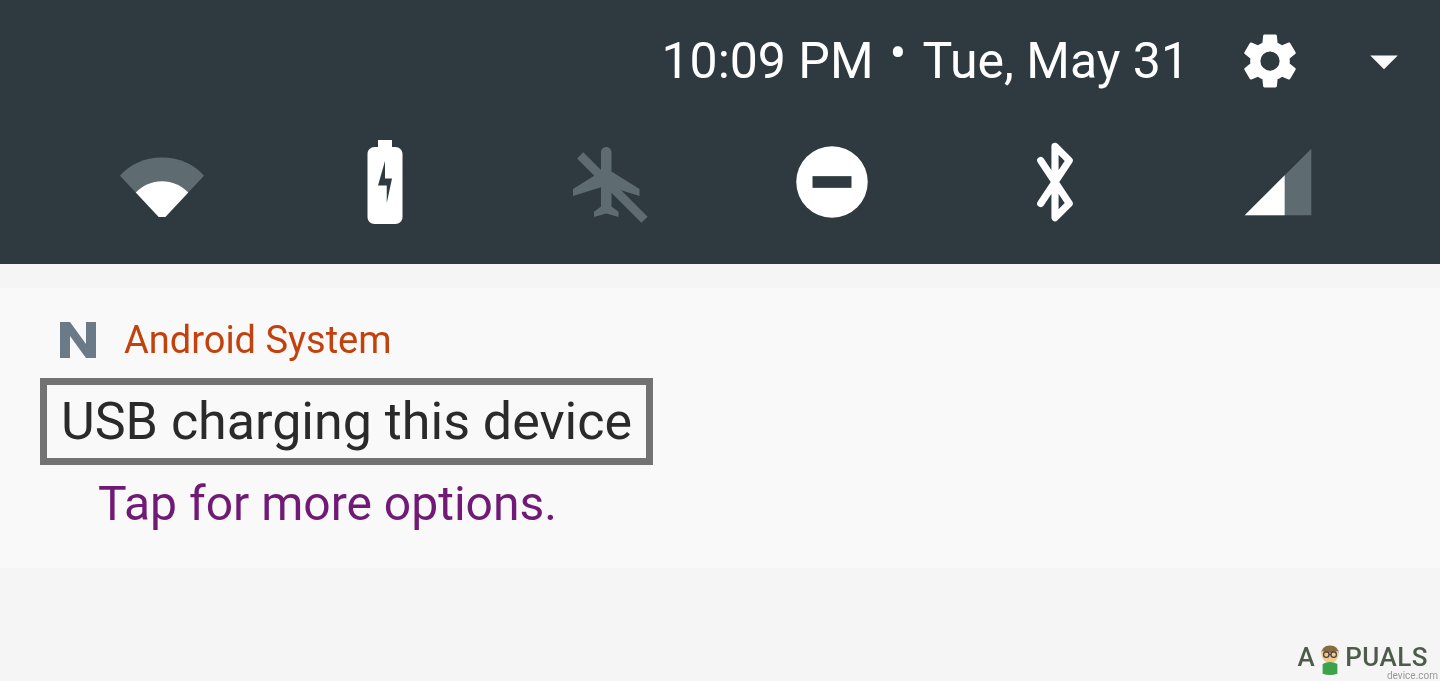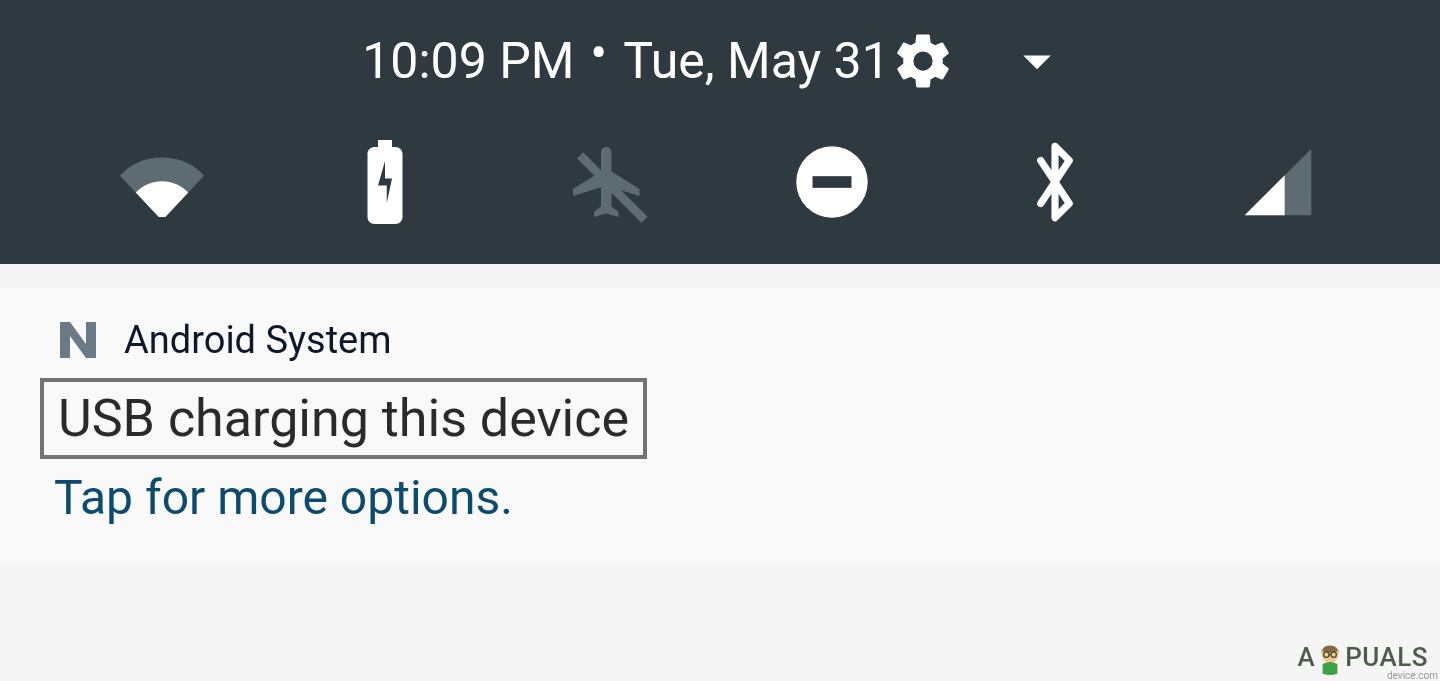--- a/index.html
+++ b/index.html
@@ -16,22 +16,23 @@
       position: relative;
     }
     .notification-shade {
       width: 100%;
       background: #2e3a40;
       color: #ffffff;
     }
     .shade-header {
       display: flex;
       align-items: center;
-      justify-content: center;
-      padding: 28px 36px 20px 28px;
+      justify-content: flex-end;
+      padding: 28px 23px 20px 28px;
+      gap: 48px;
     }
     .time-date {
       font-size: 50px;
       font-weight: 400;
       color: #ffffff;
       display: flex;
       align-items: center;
       gap: 16px;
     }
     .dot-separator {
@@ -70,40 +71,41 @@
       cursor: pointer;
     }
     .notif-app-row {
       display: flex;
       align-items: center;
       gap: 22px;
       margin-bottom: 14px;
     }
     .app-name {
       font-size: 38px;
-      color: #0f172a;
+      color: #c2410c;
       font-weight: 400;
     }
     .notif-title-wrap {
-      border: 4px solid #737373;
+      border: 7px solid #737373;
       display: inline-block;
       padding: 6px 14px;
       margin-left: -14px;
       margin-bottom: 4px;
     }
     .notif-title {
       font-size: 52px;
       color: #2a2a2a;
       font-weight: 400;
     }
     .notif-subtitle {
       font-size: 48px;
-      color: #0c4a6e;
+      color: #701a75;
       font-weight: 400;
       margin-top: 6px;
+      margin-left: 44px;
     }
     .watermark {
       position: absolute;
       bottom: 8px;
       right: 12px;
       font-size: 26px;
       font-weight: 500;
       color: #4d5c4a;
       letter-spacing: 0.5px;
       display: flex;

